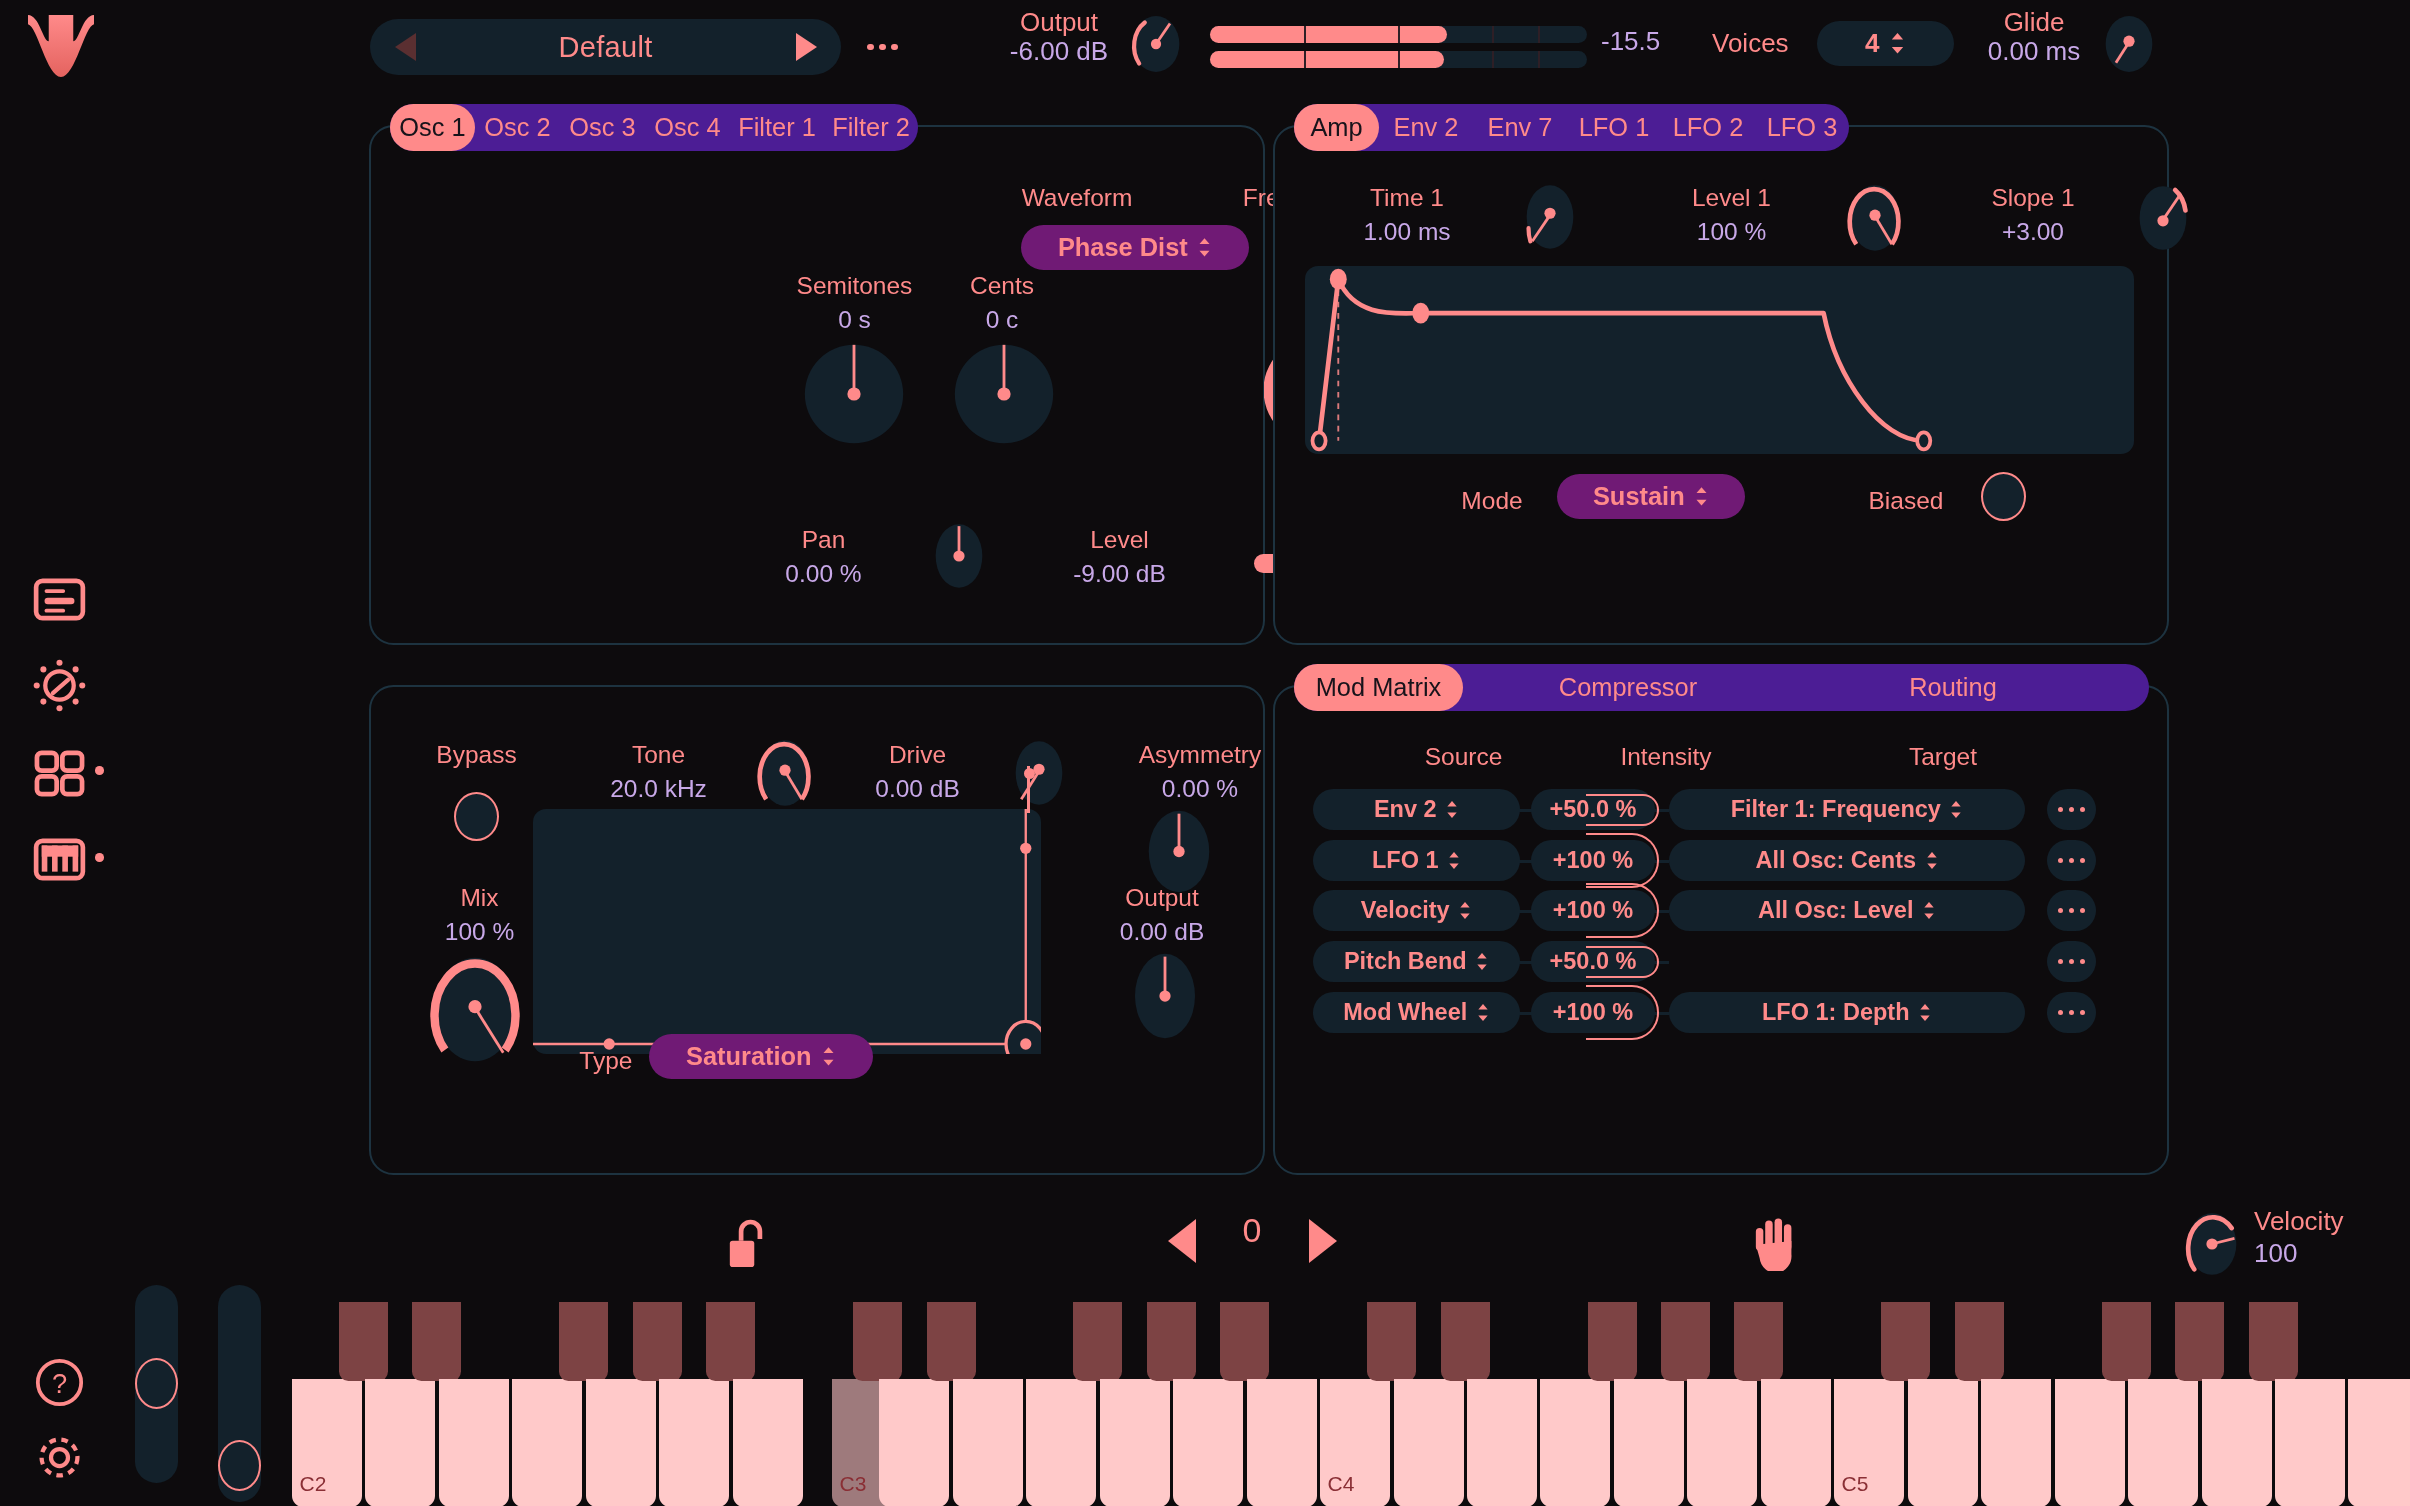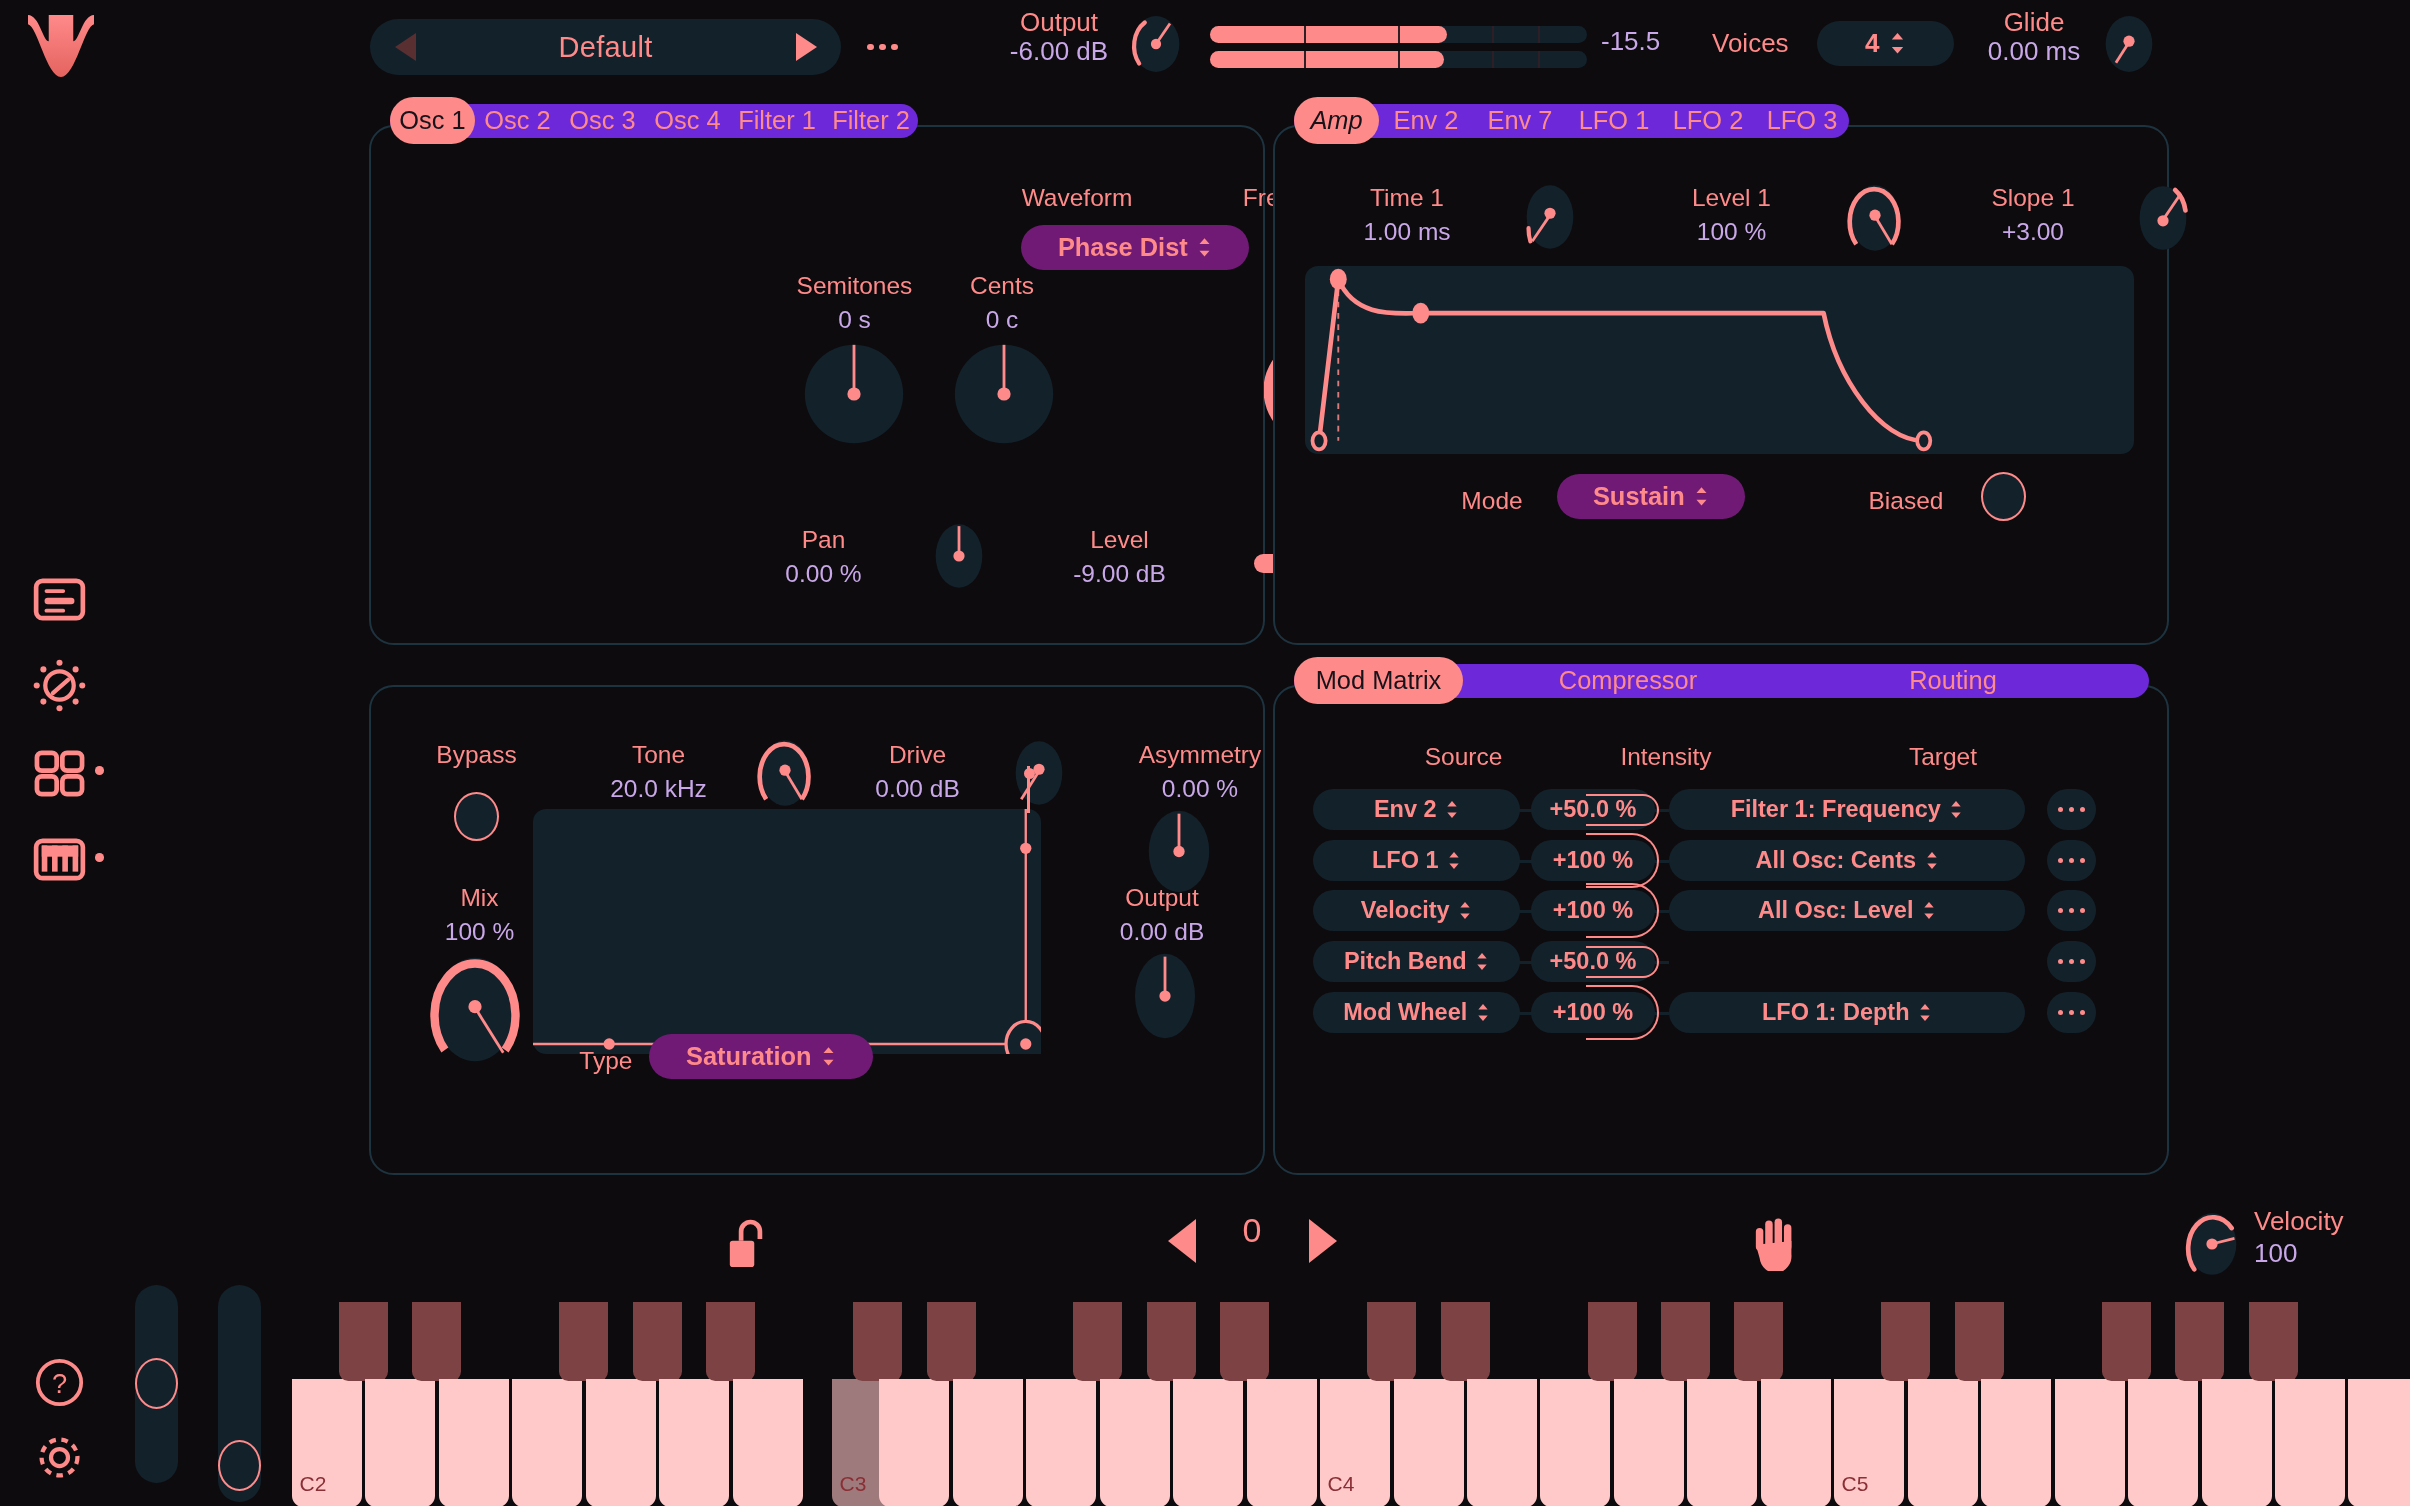--- a/index.html
+++ b/index.html
@@ -76,21 +76,21 @@
 
   
   .panel {
     position: absolute;
     border: 2.8px solid #1d3340;
     border-radius: 24.5px;
     background: #0d0b0d;
   }
   .tabs {
     position: absolute; top: -23.5px; left: 19px;
-    height: 34px; background: #6d28d9; border-radius: 23.5px;
+    height: 47px; background: #4c1d95; border-radius: 23.5px;
     display: flex; align-items: center;
   }
   .tab {
     height: 47px; padding: 0 21px; border-radius: 23.5px;
     display: flex; align-items: center; justify-content: center;
     color: #ff8a8a; font-size: 25.4px; white-space: nowrap;
   }
   .tab.active { background: #ff8a8a; color: #17131a; }
 
   .ctl-label { color: #ff8a8a; font-size: 24.5px; text-align: center; line-height: 1.05;}
@@ -363,21 +363,21 @@
     <div class="slider-fill" id="lvl-fill" style="top: 1.9px; width: 170px;"></div>
     <div id="lvl-handle" style="position: absolute; top: -9.4px; width: 38px; height: 41px; border: 2.8px solid rgb(255, 138, 138); border-radius: 50%; background: rgb(19, 33, 43); left: 151px;">
       <div style="position:absolute; left:12.2px; top:14px; width:8.5px; height:8.5px;
            border-radius:50%; background:#ff8a8a;"></div>
     </div>
   </div>
 </div>
 
 <div class="panel" id="amp-panel" style="left:1273px; top:125px; width:896px; height:520px">
   <div class="tabs" id="amp-tabs">
-      <div class="tab active" style="width: 85px; font-style: italic;">
+      <div class="tab active" style="width: 85px;">
         <span>Amp</span>
       </div>
       <div class="tab" style="width: 94px;">
         <span>Env 2</span>
       </div>
       <div class="tab" style="width: 94px;">
         <span>Env 7</span>
       </div>
       <div class="tab" style="width: 94px;">
         <span>LFO 1</span>

